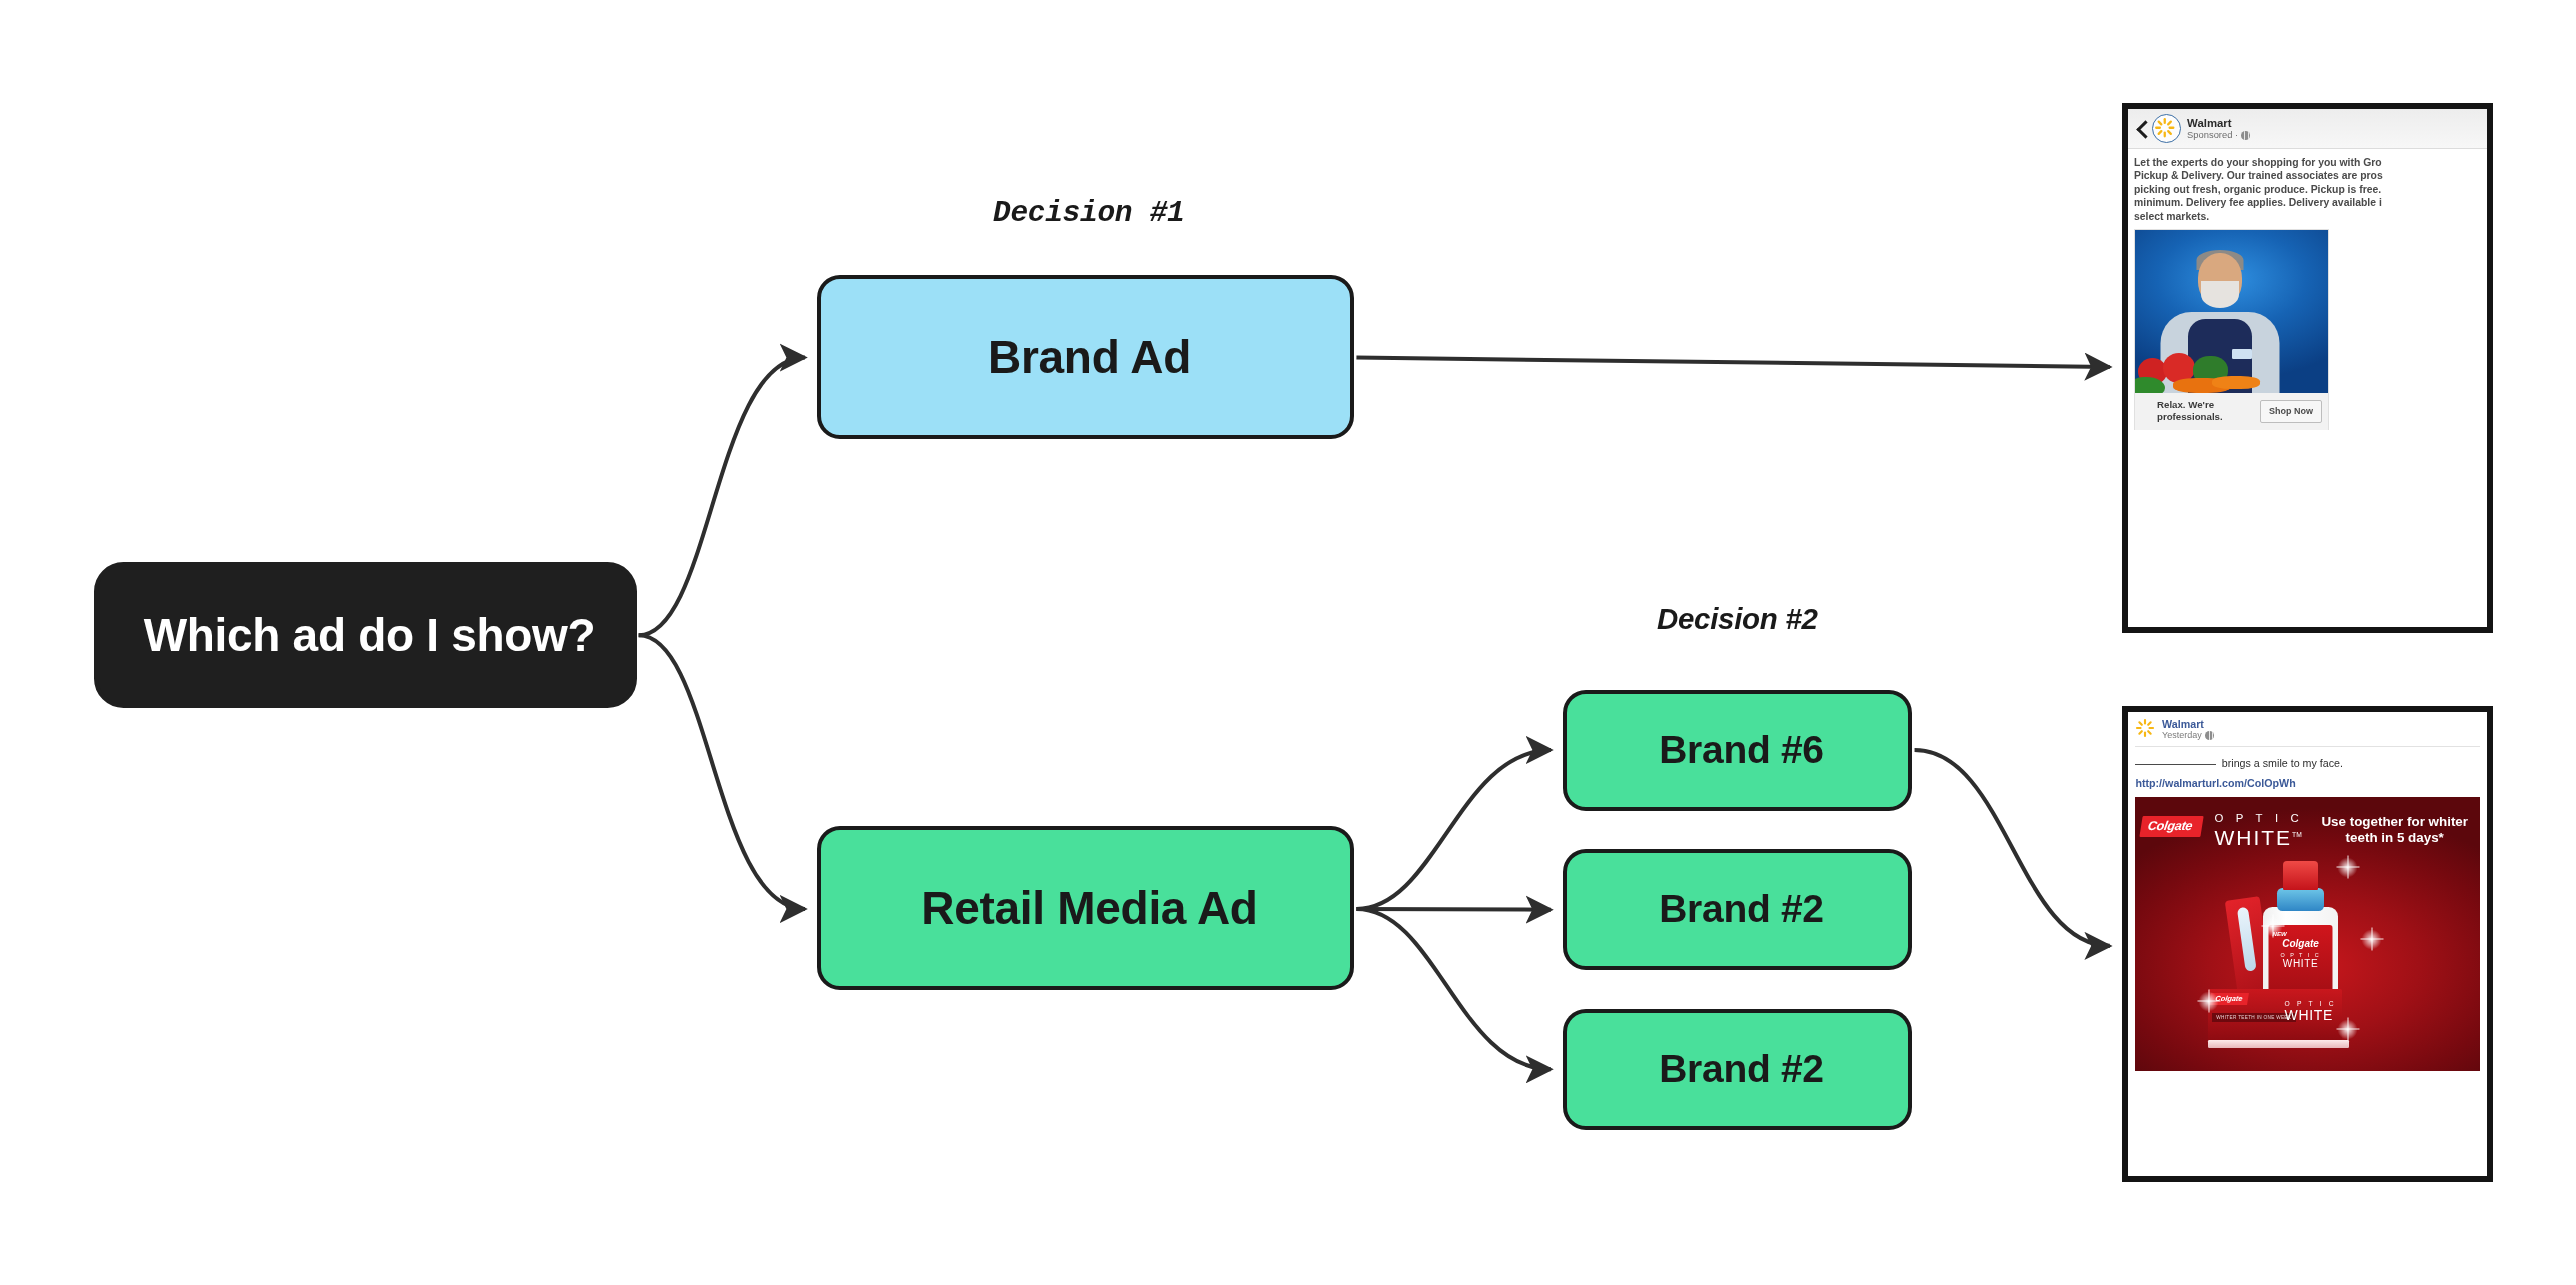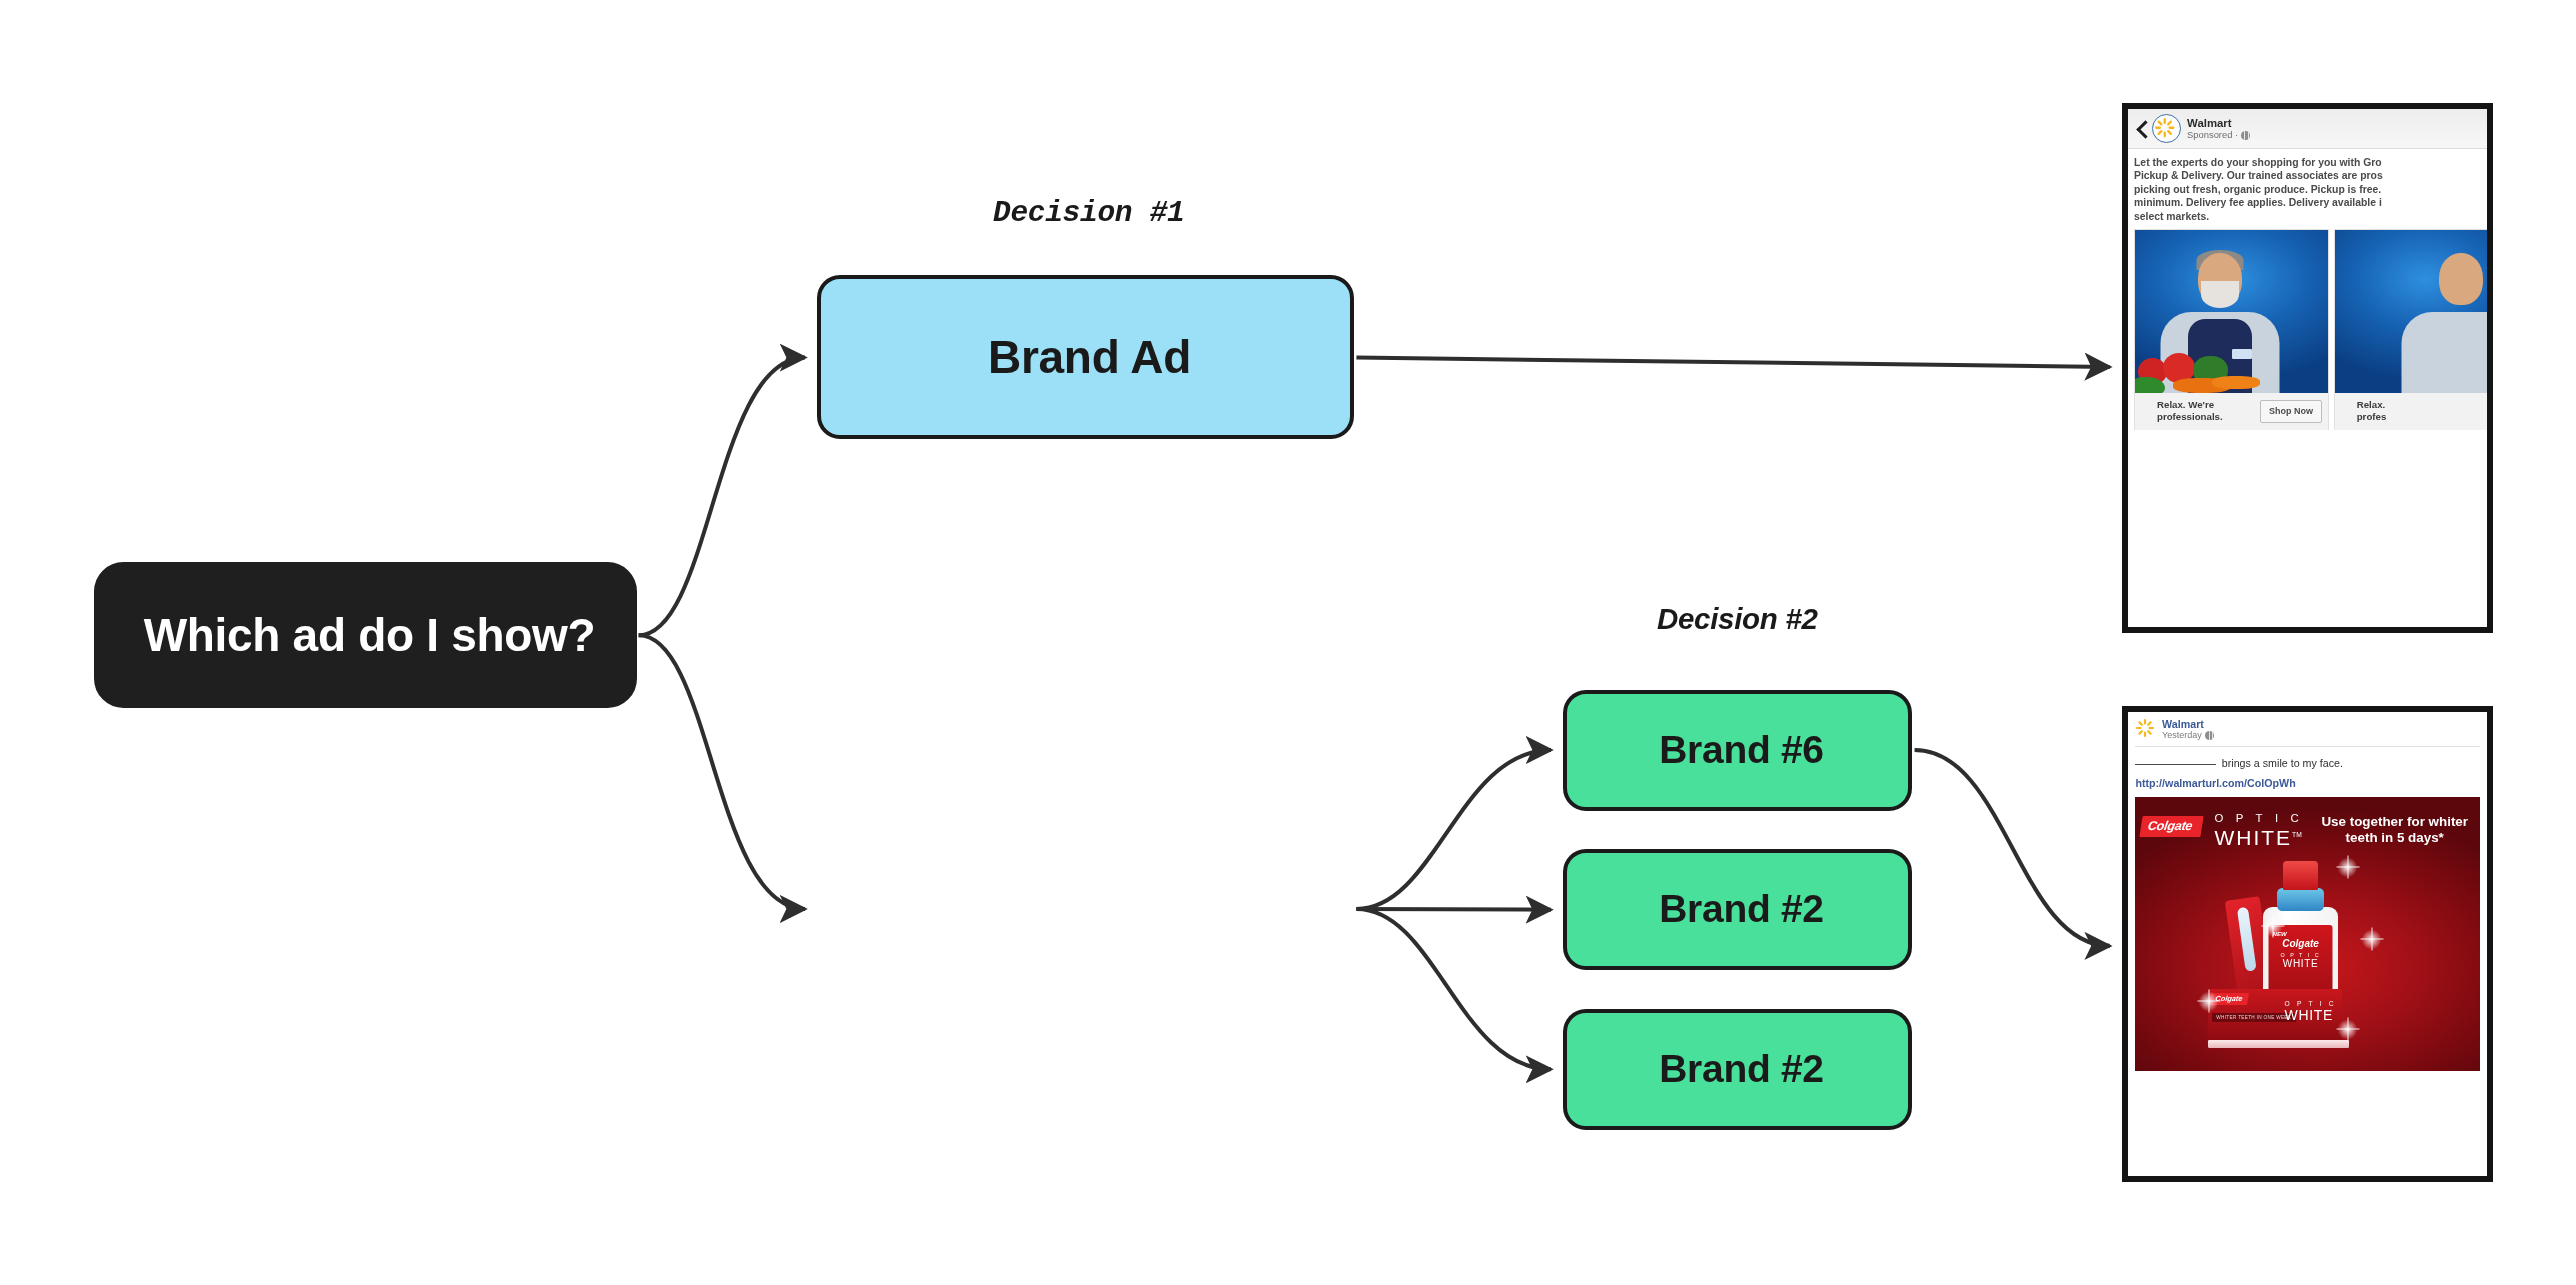--- a/index.html
+++ b/index.html
@@ -559,20 +559,23 @@
   <div class="decision-label dec2">Decision #2</div>
 
   <div class="node node-root">
     <span>Which ad do I show?</span>
   </div>
 
   <div class="node node-brandad">
     <span>Brand Ad</span>
   </div>
 
+  <div class="node node-retail">
+    <span>Retail Media Ad</span>
+  </div>
 
   <div class="node node-brand node-brand1">
     <span>Brand #6</span>
   </div>
   <div class="node node-brand node-brand2">
     <span>Brand #2</span>
   </div>
   <div class="node node-brand node-brand3">
     <span>Brand #2</span>
   </div>
@@ -633,32 +636,20 @@
         </div>
         <div class="slide-caption">
           <div class="cap-text">
             <div>Relax. We're</div>
             <div>professionals.</div>
           </div>
           <div class="shop-btn">Shop Now</div>
         </div>
       </div>
 
-      <div class="slide partial">
-        <div class="slide-photo">
-          <div class="fig-body" style="left:70%;"></div>
-          <div class="fig-head" style="left:70%;"></div>
-        </div>
-        <div class="slide-caption">
-          <div class="cap-text">
-            <div>Relax.</div>
-            <div>profes</div>
-          </div>
-        </div>
-      </div>
 
     </div>
   </div>
 
   <div class="ad-card card-colgate">
 
     <div class="cg-header">
       <div class="cg-spark">
         <svg width="20" height="20" viewBox="0 0 32 32" aria-hidden="true">
           <g fill="#f7b715">

